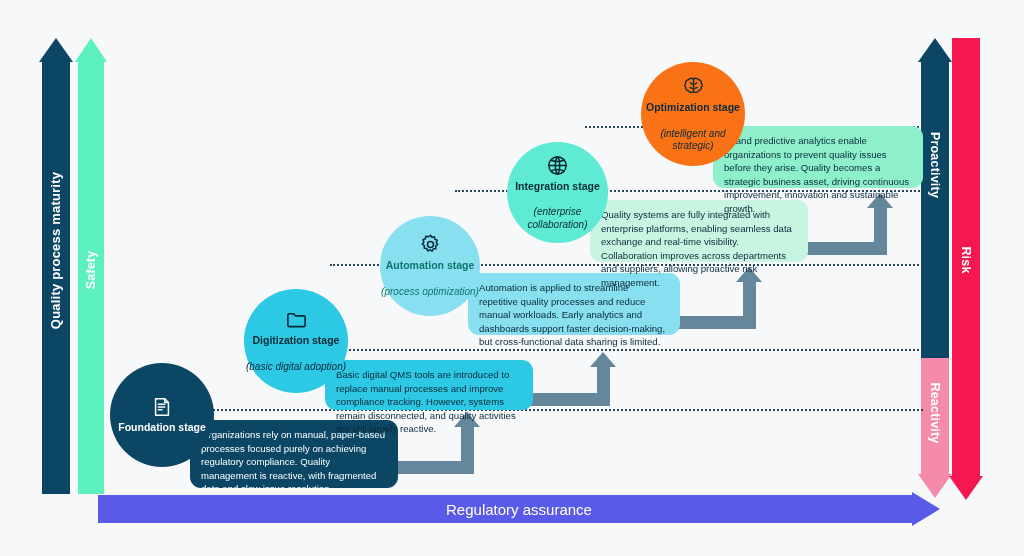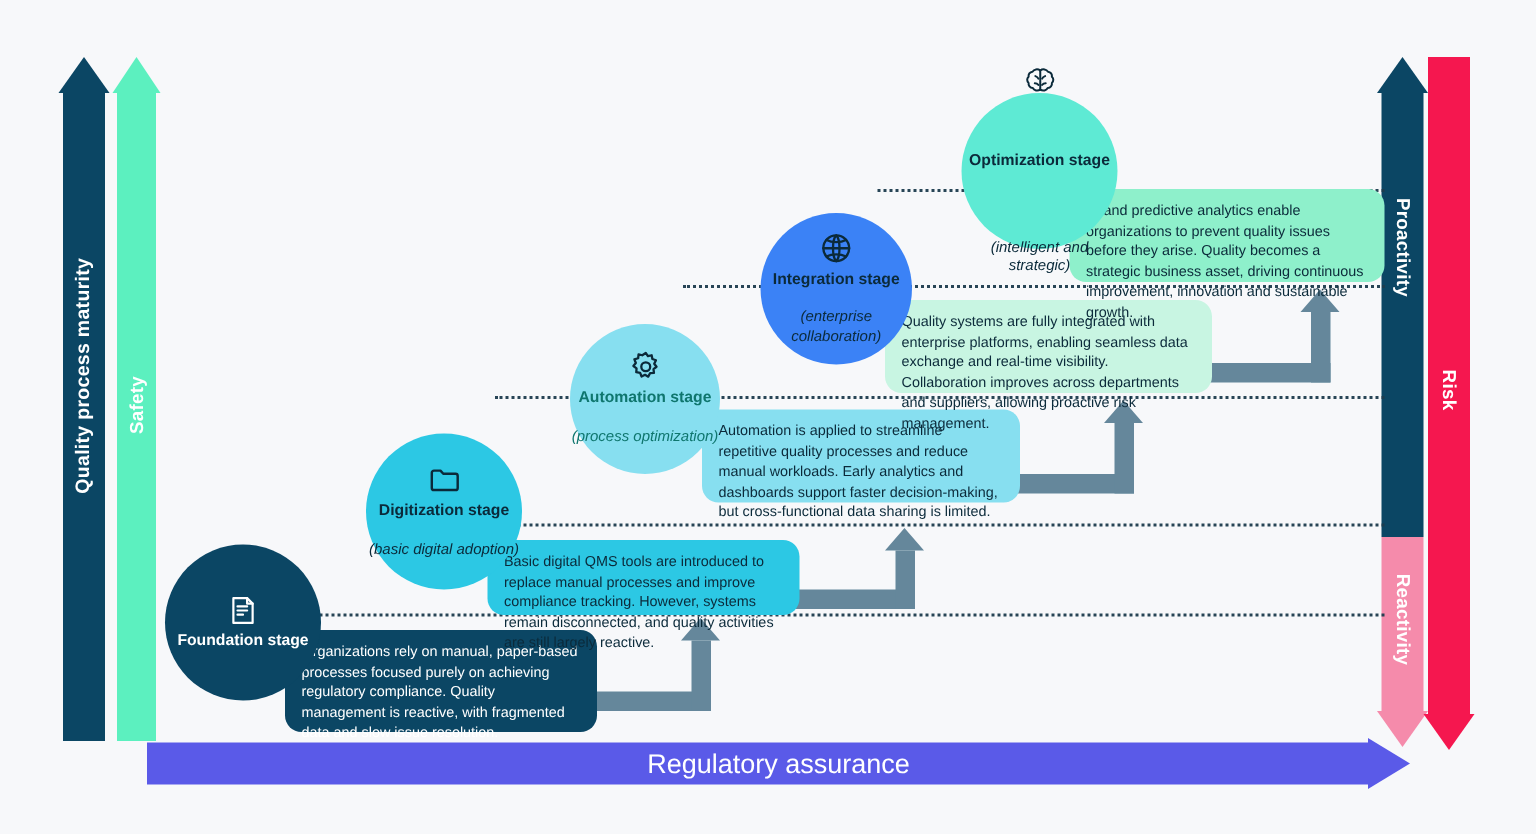--- a/index.html
+++ b/index.html
@@ -10,21 +10,21 @@
   .vaxis{position:absolute;}
   .vaxis .shaft{position:absolute;left:0;top:0;width:100%;}
   .vaxis .head{position:absolute;left:50%;transform:translateX(-50%);width:0;height:0;}
   .vlabel{position:absolute;white-space:nowrap;font-weight:700;letter-spacing:.2px;
           transform-origin:center;}
 
   
   #reg-bar{position:absolute;display:flex;align-items:center;justify-content:center;}
   #reg-bar .rshaft{position:absolute;left:0;top:0;height:100%;}
   #reg-bar .rhead{position:absolute;width:0;height:0;top:50%;transform:translateY(-50%);}
-  #reg-bar .rtext{position:relative;z-index:3;color:#fff;font-size:18px;font-weight:400;}
+  #reg-bar .rtext{position:relative;z-index:3;color:#fff;font-size:15px;font-weight:400;}
 
   
   .dotrow{position:absolute;height:0;border-top:2.2px dotted #1d3c4e;opacity:.95;}
 
   
   .bubble{position:absolute;border-radius:50%;display:flex;flex-direction:column;
           align-items:center;justify-content:center;text-align:center;box-sizing:border-box;}
   .bubble .ico{display:block;margin-bottom:3px;line-height:0;}
   .bubble .nm{font-size:10.5px;font-weight:700;line-height:1.2;}
   .bubble .sub{font-size:10px;font-style:italic;line-height:1.25;margin-top:14px;}
@@ -146,37 +146,37 @@
         <path d="M12 2.4l1.5 2.2 2.6-.6.5 2.6 2.5.9-1.2 2.4 1.6 2.1-2.1 1.6.3 2.7-2.7.2-1.3 2.4-2.2-1.3-2.4 1.2-1-2.5-2.7-.5.2-2.7-2.2-1.6 1.7-2.1-1-2.5 2.6-.8.3-2.7 2.6.6z"></path>
       </svg>
     </span>
     <span class="nm">Automation stage</span>
     <span class="sub">(process optimization)</span>
   </div>
 
   <div class="callout" style="left:590px;top:200px;width:218px;height:62px;background:#c8f5e2;color:#0b2a3a;">
     <span>Quality systems are fully integrated with enterprise platforms, enabling seamless data exchange and real-time visibility. Collaboration improves across departments and suppliers, allowing proactive risk management.</span>
   </div>
-  <div class="bubble" style="left:507px;top:142px;width:101px;height:101px;background:#3b82f6;color:#0b2a3a;">
+  <div class="bubble" style="left:507px;top:142px;width:101px;height:101px;background:#5eead4;color:#0b2a3a;">
     <span class="ico">
       <svg width="23" height="23" viewBox="0 0 24 24" fill="none" stroke="#0b2a3a" stroke-width="1.6" stroke-linecap="round" stroke-linejoin="round">
         <circle cx="12" cy="12" r="9"></circle>
         <path d="M3 12h18"></path>
         <path d="M12 3c3 3 3 15 0 18-3-3-3-15 0-18z"></path>
         <path d="M5.2 6.3c3.8 2 9.8 2 13.6 0M5.2 17.7c3.8-2 9.8-2 13.6 0"></path>
       </svg>
     </span>
     <span class="nm">Integration stage</span>
     <span class="sub">(enterprise collaboration)</span>
   </div>
 
   <div class="callout" style="left:713px;top:126px;width:210px;height:62px;background:#8ef0cb;color:#0b2a3a;">
     <span>AI and predictive analytics enable organizations to prevent quality issues before they arise. Quality becomes a strategic business asset, driving continuous improvement, innovation and sustainable growth.</span>
   </div>
-  <div class="bubble" style="left:641px;top:62px;width:104px;height:104px;background:#5eead4;color:#0b2a3a;gap:32px;">
+  <div class="bubble" style="left:641px;top:62px;width:104px;height:104px;background:#f97316;color:#0b2a3a;">
     <span class="ico">
       <svg width="23" height="23" viewBox="0 0 24 24" fill="none" stroke="#0b2a3a" stroke-width="1.4" stroke-linecap="round" stroke-linejoin="round">
         <path d="M12 4.2c-1.8-1.4-4.3-.9-5.4.8-1.9.2-3 1.8-2.7 3.5-1.3 1.1-1.3 3.2 0 4.3-.3 1.9 1 3.5 2.9 3.6.9 1.7 3.3 2.3 5.2 1.1"></path>
         <path d="M12 4.2c1.8-1.4 4.3-.9 5.4.8 1.9.2 3 1.8 2.7 3.5 1.3 1.1 1.3 3.2 0 4.3.3 1.9-1 3.5-2.9 3.6-.9 1.7-3.3 2.3-5.2 1.1"></path>
         <path d="M12 4.2v13.3"></path>
         <path d="M8.6 8.1c.9.3 1.7.9 2.1 1.7M15.4 8.1c-.9.3-1.7.9-2.1 1.7M8.2 13.1c1 0 1.9.4 2.5 1.1M15.8 13.1c-1 0-1.9.4-2.5 1.1"></path>
       </svg>
     </span>
     <span class="nm">Optimization stage</span>
     <span class="sub">(intelligent and strategic)</span>

